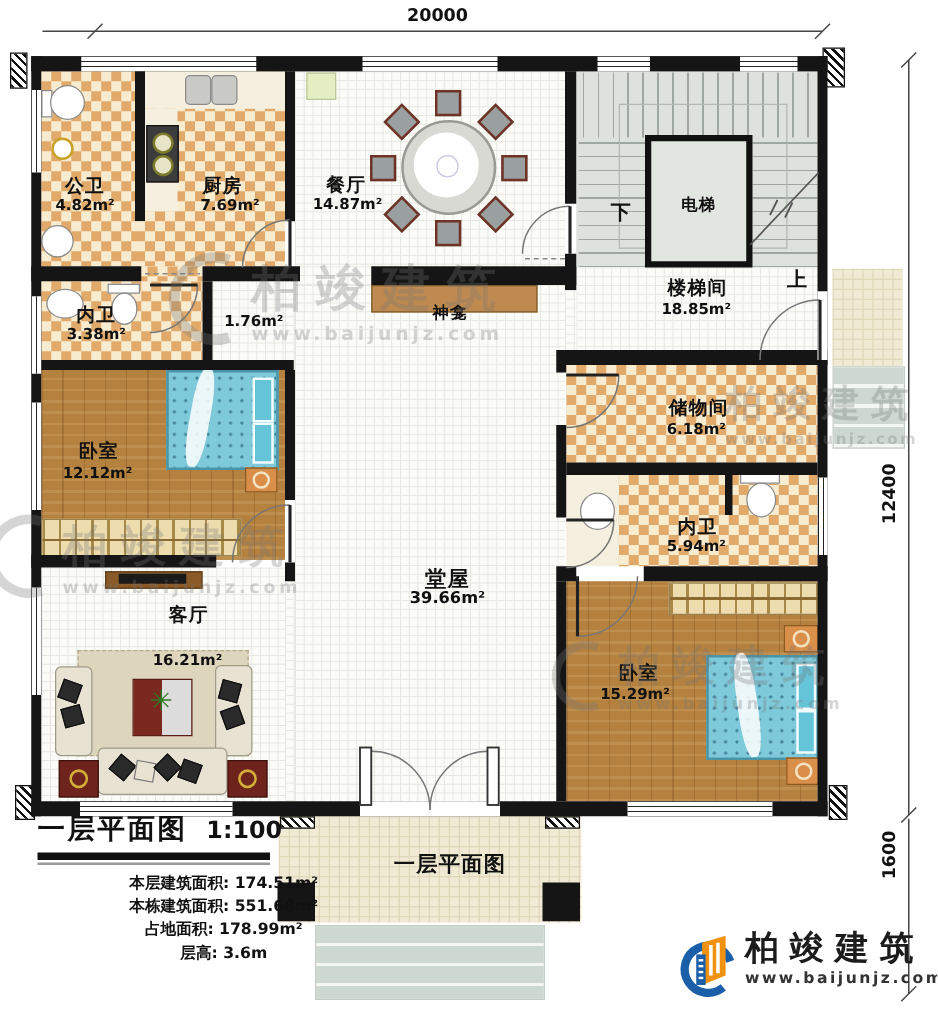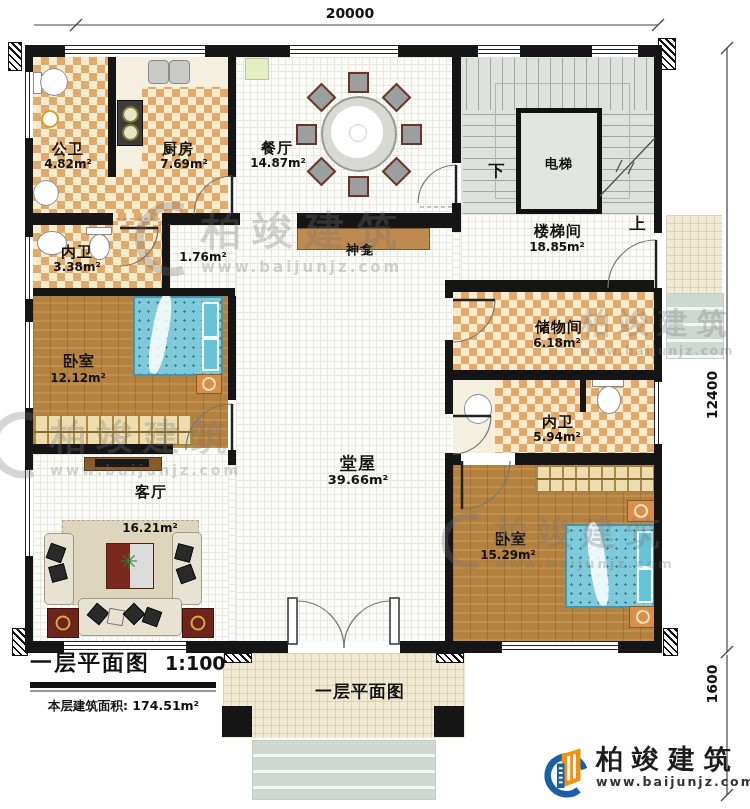--- a/index.html
+++ b/index.html
@@ -335,22 +335,25 @@
       <div class="wm-name" style="font-size:34px;letter-spacing:10px;">柏竣建筑</div>
       <div class="wm-site" style="font-size:13px;letter-spacing:3px;">www.baijunjz.com</div>
     </div>
   </div>
 
   <div class="tb" style="left:30px;top:648px;width:280px;">
     <span class="tb-title">一层平面图</span>
     <span class="tb-scale">1:100</span>
     <div style="width:186px;height:6px;background:#111;margin-top:4px;"></div>
     <div style="width:186px;height:2px;background:#999;margin-top:2px;margin-bottom:5px;"></div>
-    <div style="padding-left:18px;">
+    <div style="padding-left:18px;text-align:center;">
       <div class="tb-line"><span>本层建筑面积:</span> <span>174.51m²</span></div>
+      <div class="tb-line"><span>本栋建筑面积:</span> <span>551.68m²</span></div>
+      <div class="tb-line"><span>占地面积:</span> <span>178.99m²</span></div>
+      <div class="tb-line"><span>层高:</span> <span>3.6m</span></div>
     </div>
   </div>
 
   <div class="logo" style="left:541px;top:744px;">
     <svg width="47" height="56" viewBox="0 0 50 58">
       <path d="M40 48 A20 20 0 1 1 46 26" fill="none" stroke="#1a5fa8" stroke-width="7"></path>
       <path d="M22 10 L42 4 L42 38 L22 46 Z" fill="#f0920f"></path>
       <rect x="28" y="12" width="3" height="26" fill="#fff"></rect>
       <rect x="34" y="10" width="3" height="26" fill="#fff"></rect>
       <rect x="17" y="20" width="8" height="26" fill="#1a5fa8"></rect>

